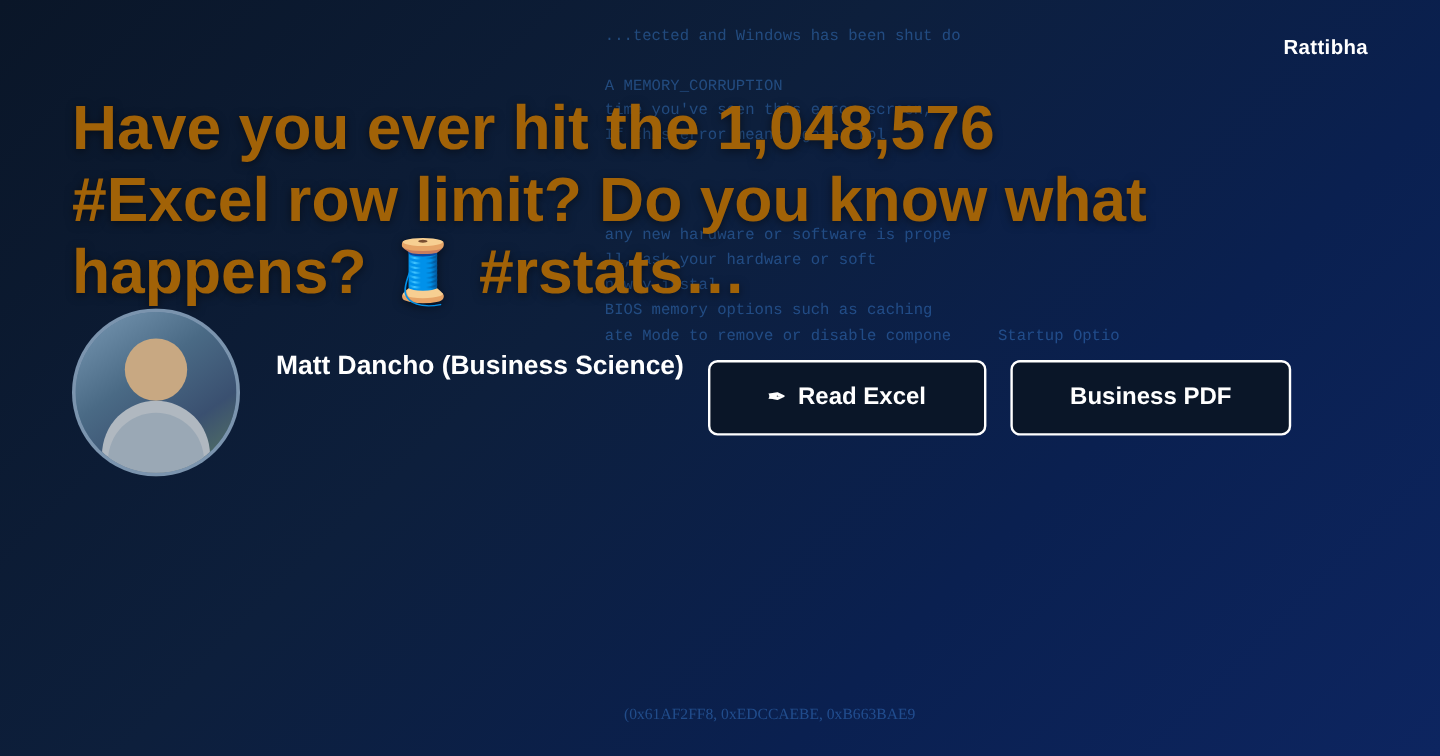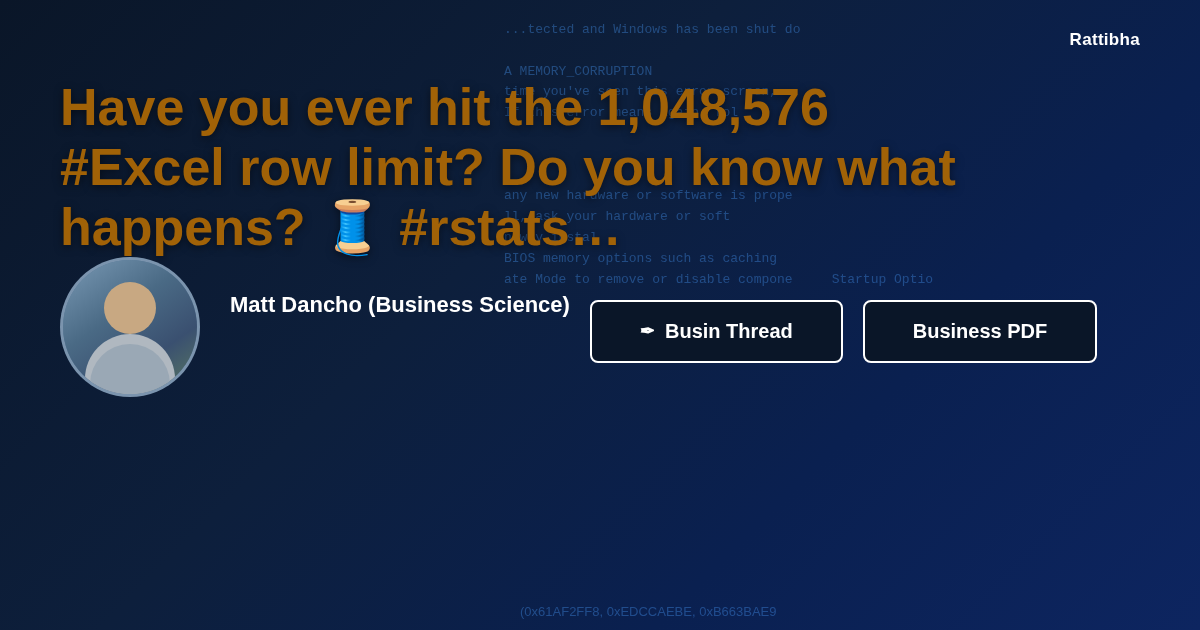--- a/index.html
+++ b/index.html
@@ -38,25 +38,25 @@
       right: 16px;
       top: 0;
       width: 700px;
       padding: 20px;
       text-align: left;
     }
 
     .bg-code-bottom {
       position: absolute;
       color: #4a9eff;
-      font-family: Liberation Sans, sans-serif;
+      font-family: Liberation Serif, serif;
       font-size: 13px;
       line-height: 1.6;
       white-space: pre;
-      bottom: 7px;
+      bottom: 24px;
       right: 0;
       width: 700px;
       padding: 0 20px;
     }
 
     .content {
       position: relative;
       z-index: 2;
       display: flex;
       flex-direction: column;
@@ -241,21 +241,21 @@
         <div class="avatar-shirt"></div>
       </div>
     </div>
 
     <div class="author-info">
       <div class="author-name">Matt Dancho (Business Science)</div>
 
       <div class="buttons-row">
         <button class="btn-read">
           <span class="feather-icon">✒</span>
-          <span>Busin Thread</span>
+          <span>Read Excel</span>
         </button>
         <button class="btn-download">
           <span>Business PDF</span>
         </button>
       </div>
     </div>
   </div>
 
 </div>
 

